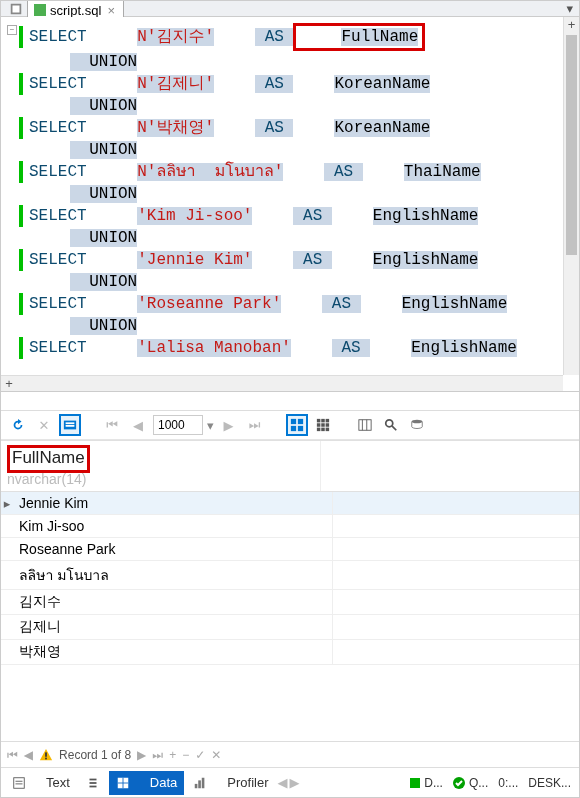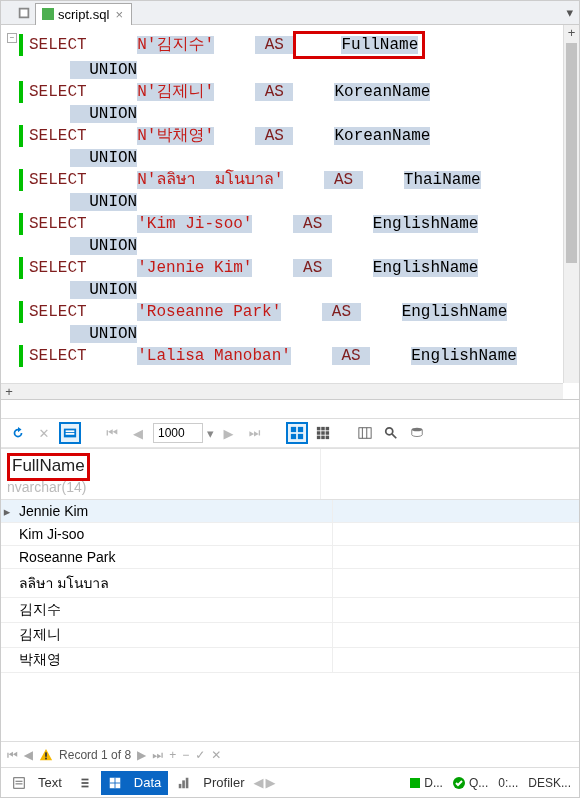--- a/index.html
+++ b/index.html
@@ -10,24 +10,24 @@
     width: 580px;
     height: 798px;
     overflow: hidden;
     border: 1px solid #ccc;
     display: flex;
     flex-direction: column;
   }
   .tab-bar {
     background: #eef0f3;
     border-bottom: 1px solid #ccc;
-    height: 24px;
+    height: 16px;
     display: flex;
     align-items: center;
-    padding: 0 12px;
+    padding: 0 4px;
     position: relative;
   }
   .tab-item {
     display: flex;
     align-items: center;
     background: #fff;
     height: 22px;
     padding: 0 6px;
     border: 1px solid #aaa;
     border-bottom: none;
@@ -52,21 +52,21 @@
   .code-line {
     font-family: Consolas, "Courier New", monospace;
     font-size: 16px;
     line-height: 22px;
     white-space: pre;
     color: #000;
     display: flex;
     align-items: center;
   }
   .hl { background:#cbd7e6;margin-left:41px; }
-  .kw { color:#7f1d1d; }
+  .kw { color:#0c4a6e; }
   .str { color:#c41a16; }
   .green-bar {
     width:4px; height:22px; background:#00c000; margin-right:6px; flex-shrink:0;
   }
   .green-bar.empty { background:transparent; }
   .fold { position:absolute; left:6px; top:8px; width:10px; height:10px; border:1px solid #aaa; color:#777; font-size:8px; line-height:8px; text-align:center; }
   .hscroll {
     position:absolute; left:0; right:16px; bottom:0; height:16px; background:#f0f0f0; border-top:1px solid #ddd;
     display:flex; align-items:center;
   }
@@ -126,21 +126,21 @@
     height:26px; border-top:1px solid #ddd; display:flex; align-items:center; gap:6px;
     padding:0 6px; font-size:12px; color:#555; background:#fff;
   }
   .footer-nav .nbtn { color:#aaa; }
   .footer-nav .warn-icon { display:inline-flex; }
   .footer-tabs {
     height:30px; border-top:1px solid #ddd; display:flex; align-items:center; gap:2px;
     padding:0 4px; background:#fff;
   }
   .ftab {
-    height:24px; display:flex; align-items:center; gap:12px; padding:0 6px;
+    height:24px; display:flex; align-items:center; gap:20px; padding:0 6px;
     font-size:13px; color:#333; border:1px solid transparent;
   }
   .ftab.active { background:#0a66c4; color:#fff; }
   .ftab .ficon { width:14px; height:14px; display:flex; align-items:center; justify-content:center; }
   .status-item { display:flex; align-items:center; gap:4px; padding:0 4px; font-size:12px; color:#333; }
 </style>
 </head>
 <body>
 
 <div class="tab-bar">

